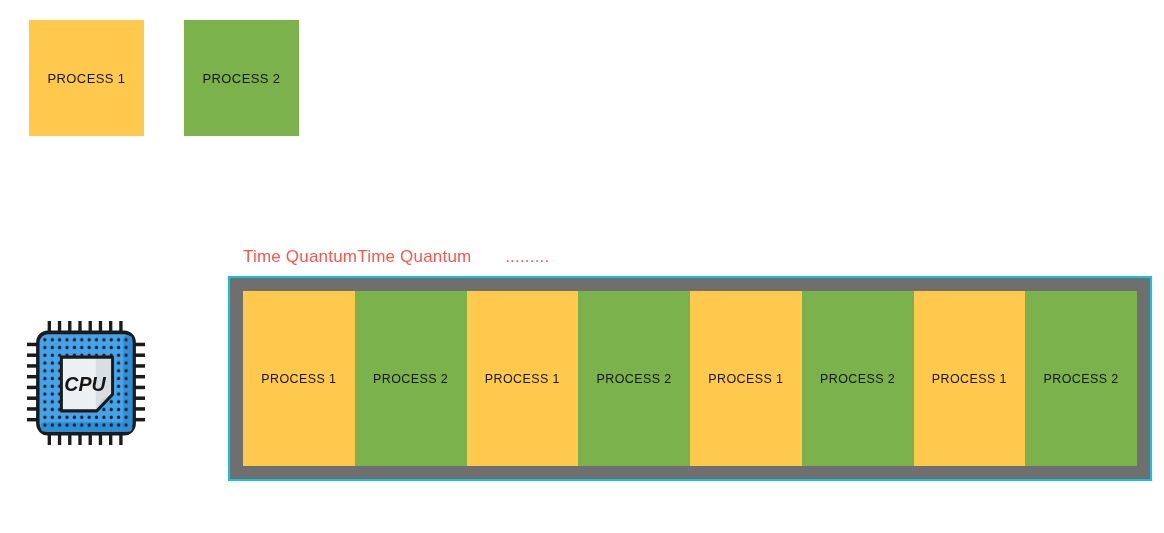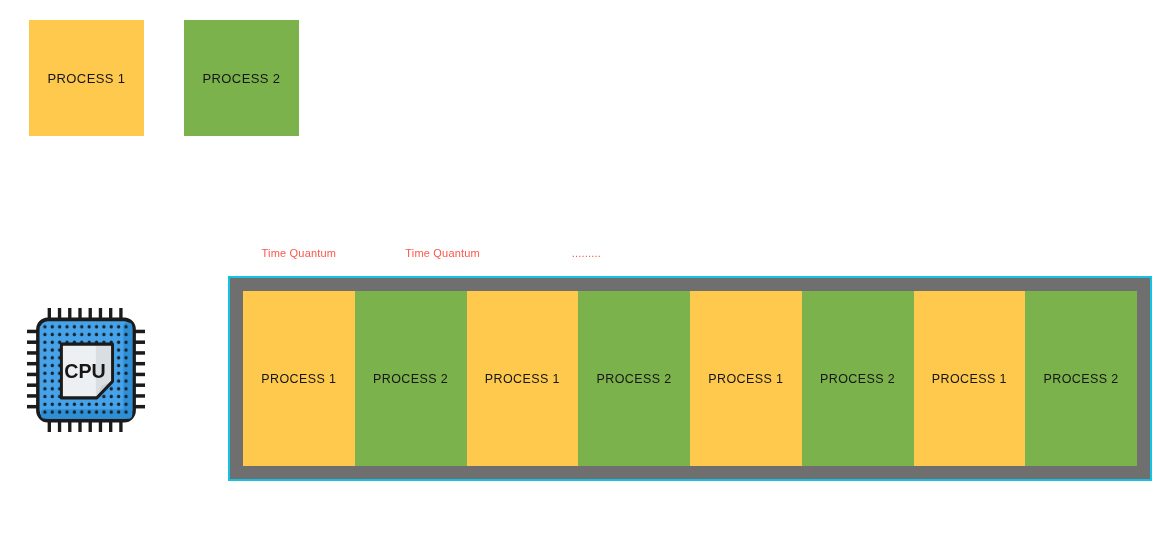--- a/index.html
+++ b/index.html
@@ -31,24 +31,23 @@
 
   
   #quantum-row {
     position: absolute;
     left: 243px;
     top: 247px;
     width: 894px;
     height: 17px;
     display: flex;
     color: var(--quantum-text);
-    font-size: 11px;
+    font-size: 17px;
     letter-spacing: 0.2px;
     white-space: nowrap;
-    gap: 32px;
   }
   .quantum-cell {
     flex: 0 0 111.75px;
     text-align: center;
     overflow: visible;
   }
 
   
   #track {
     position: absolute;
@@ -76,23 +75,24 @@
     color: var(--label-text);
     white-space: nowrap;
   }
   .seg-process1 { background: var(--process1); }
   .seg-process2 { background: var(--process2); }
 
   
   #cpu-wrap {
     position: absolute;
     left: 27px;
-    top: 308px;
+    top: 321px;
     width: 118px;
     height: 124px;
+    font-style: italic;
   }
   .cpu-pin   { fill: #1b1b1b; }
   .cpu-body  { fill: var(--cpu-body); stroke: #1b1b1b; stroke-width: 3.5; }
   .cpu-shade { fill: var(--cpu-body-shade); }
   .cpu-plate-fill  { fill: var(--cpu-plate); }
   .cpu-plate-shade { fill: var(--cpu-plate-shade); }
   .cpu-plate-fold  { fill: var(--cpu-plate-fold); }
   .cpu-plate-line  { fill: none; stroke: #1b1b1b; stroke-width: 3; stroke-linejoin: round; }
   .cpu-text {
     font-family: "Liberation Sans", sans-serif;

